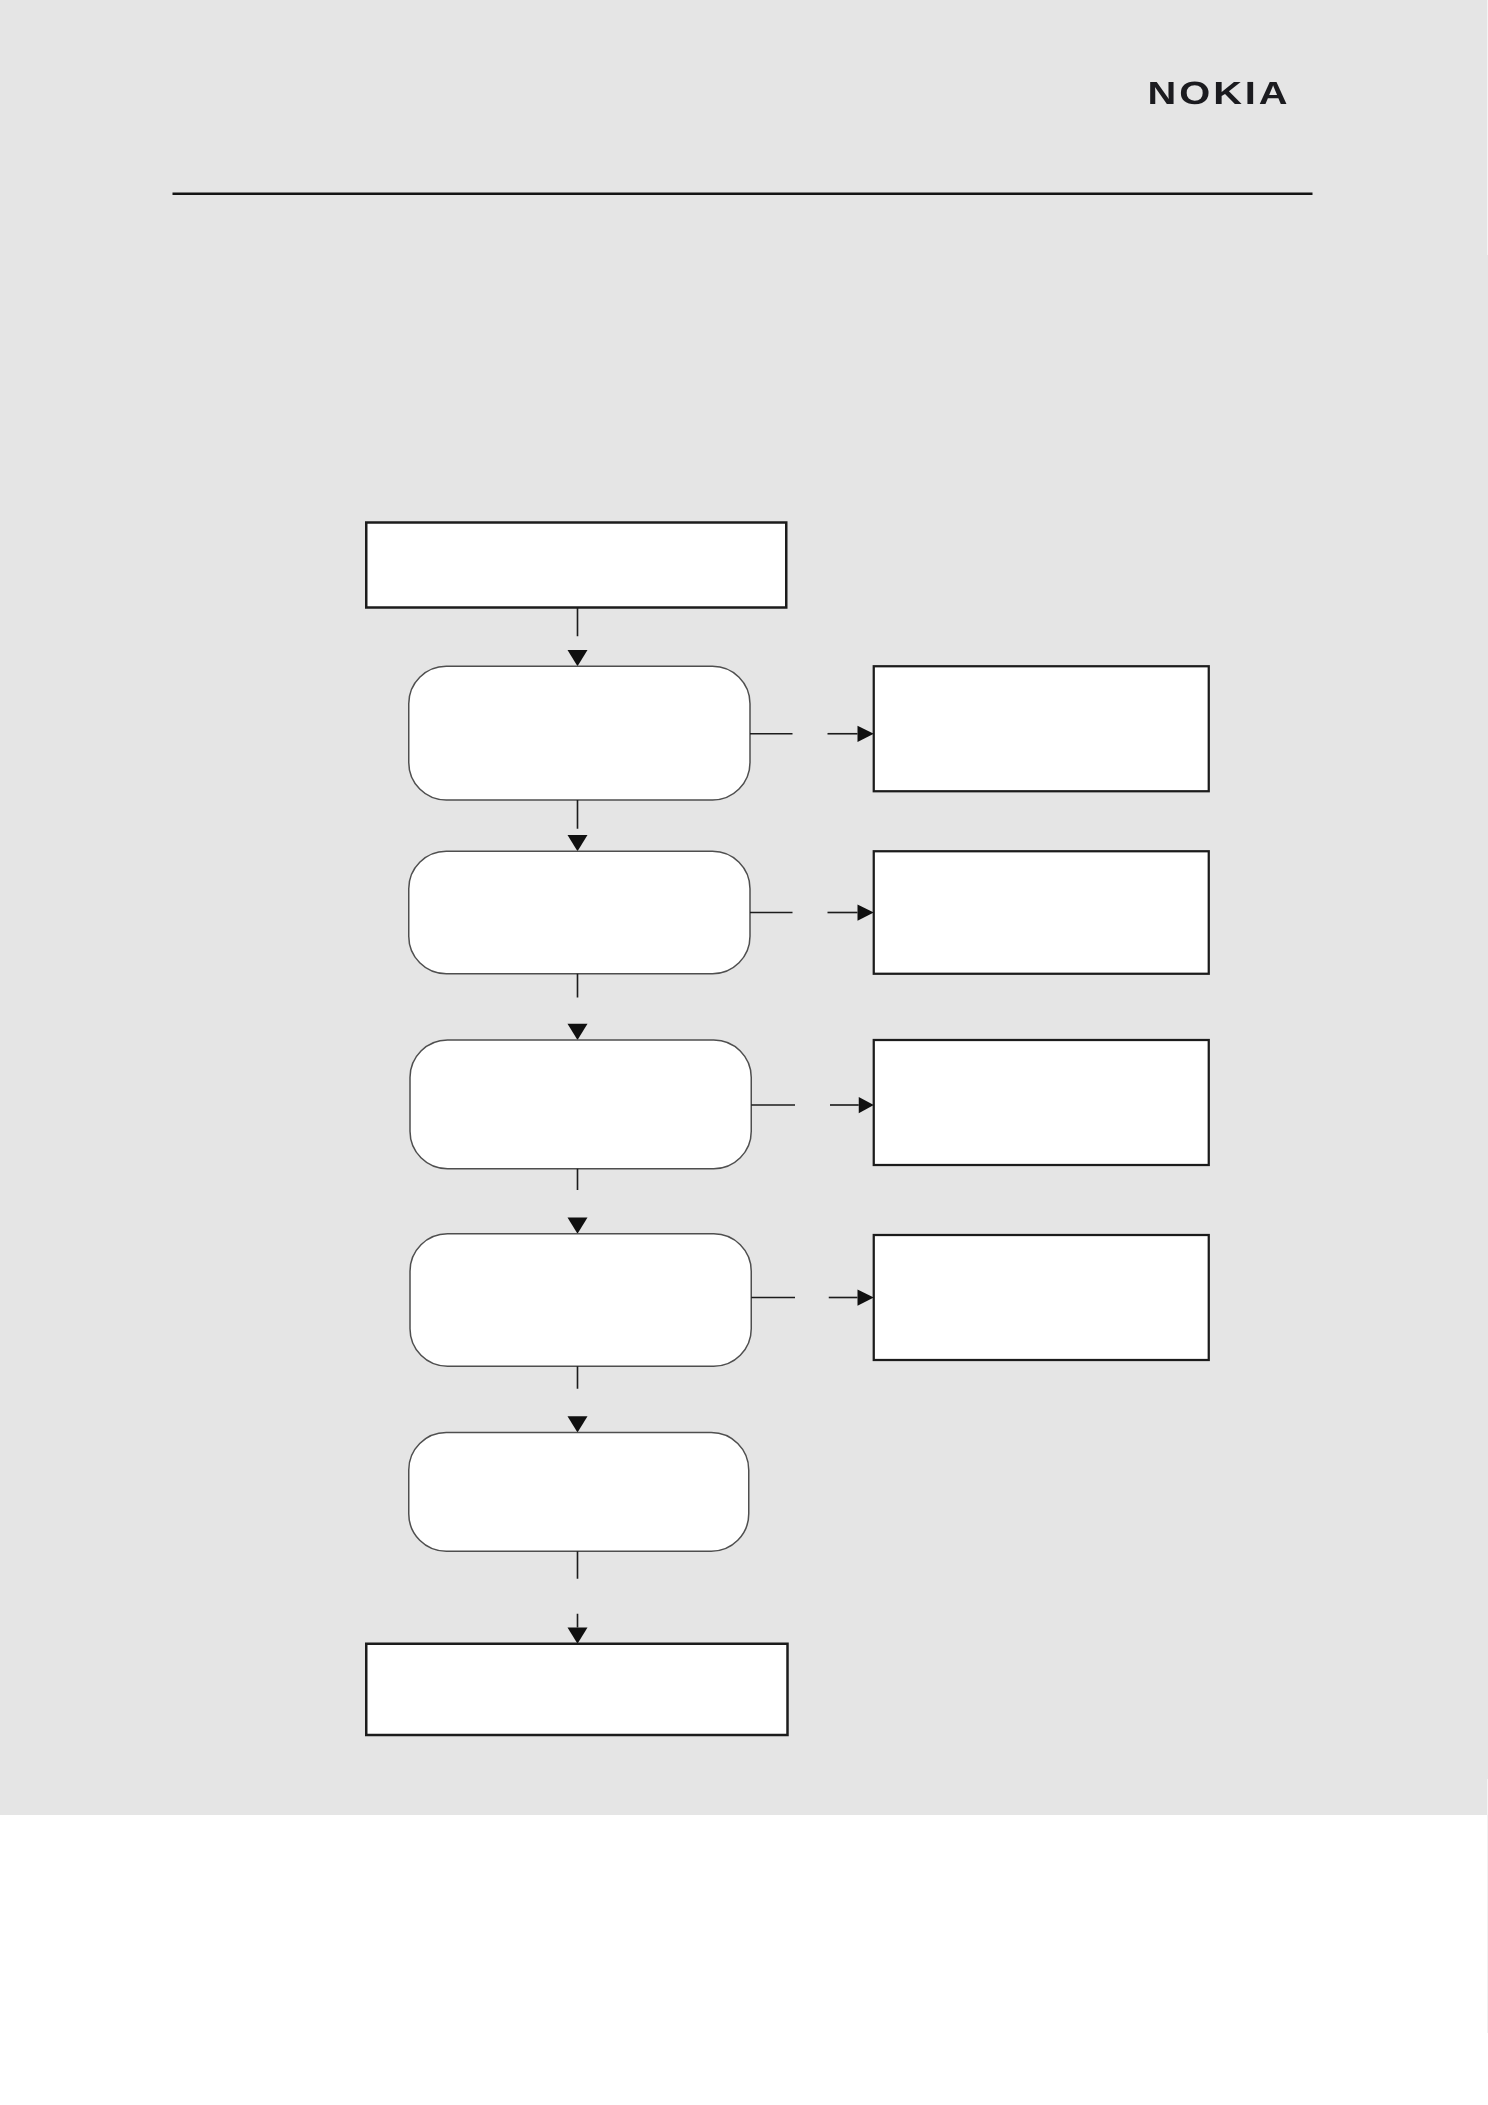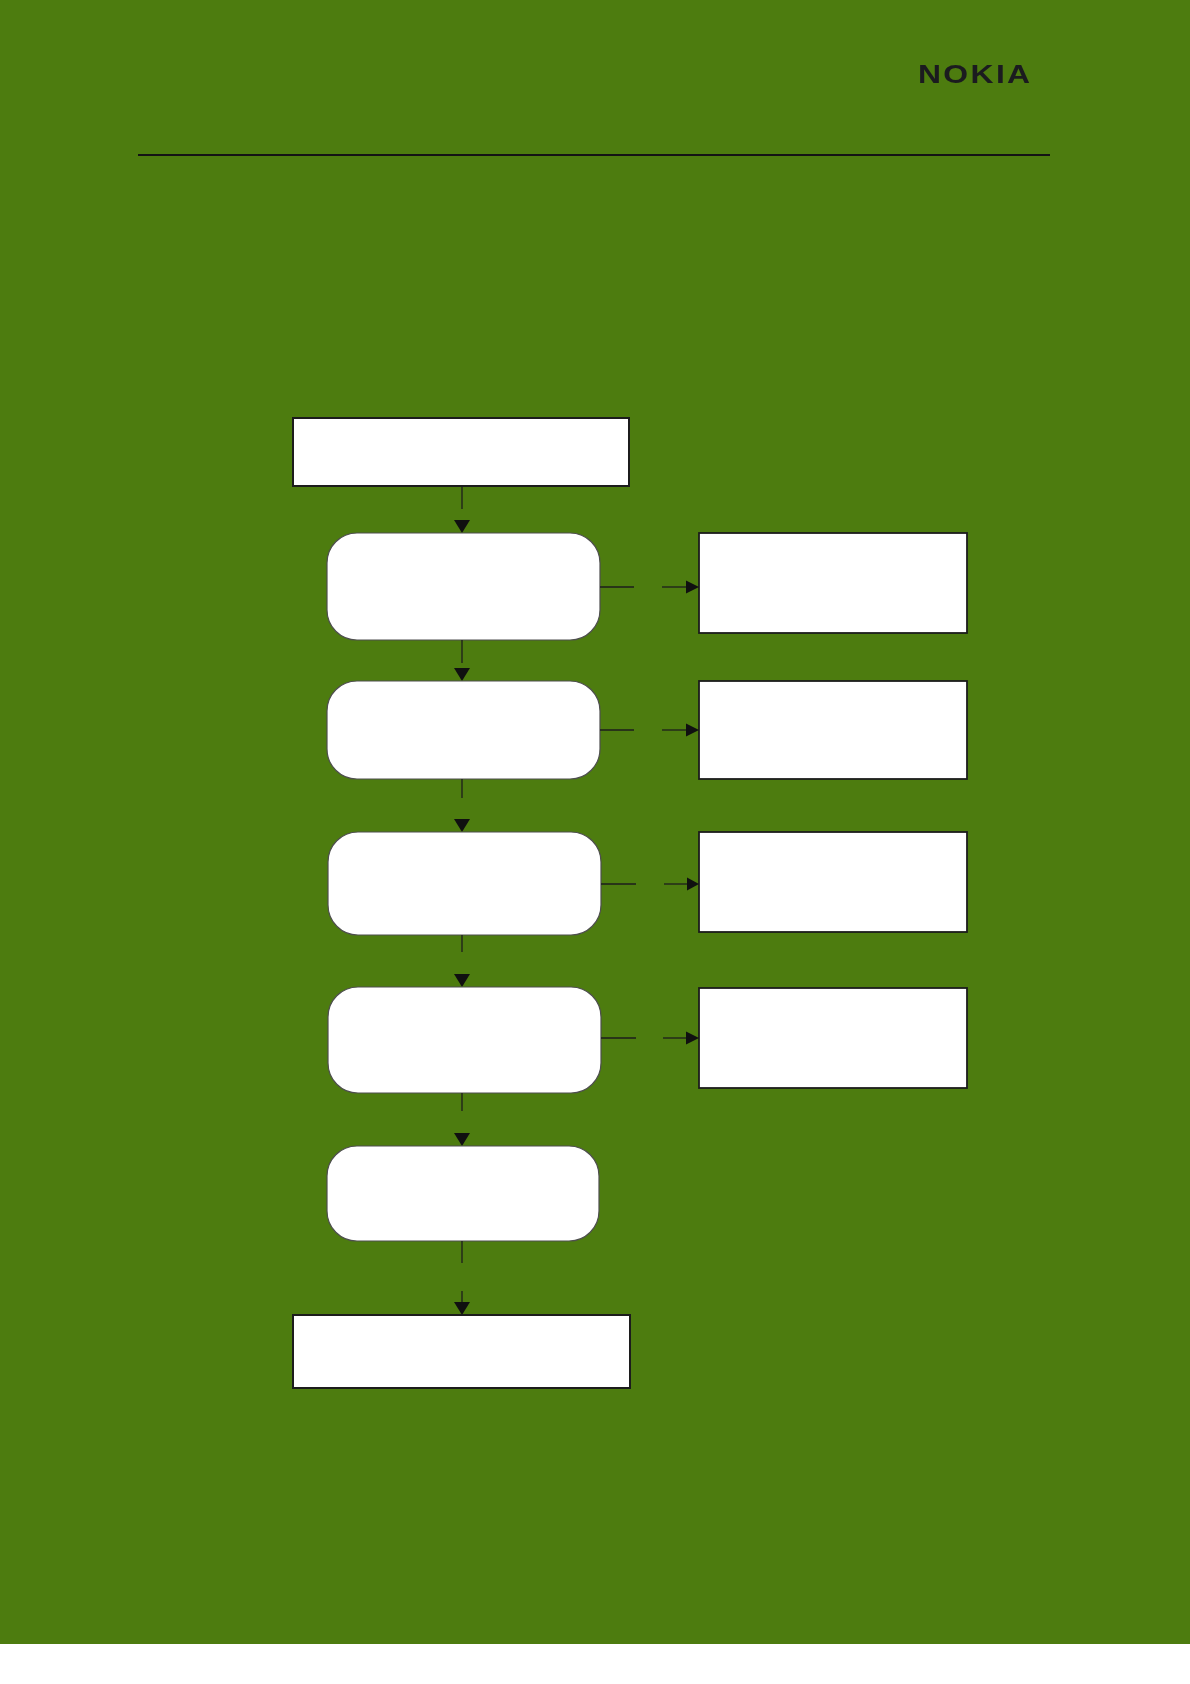--- a/index.html
+++ b/index.html
@@ -4,22 +4,22 @@
 <style>
   html, body {
     margin: 0;
     padding: 0;
     background: #ffffff;
     font-family: "Liberation Sans", sans-serif;
   }
   .page {
     position: relative;
     width: 1190px;
-    height: 1644px;
-    background: #4d7c0f;
+    height: 1452px;
+    background: #e5e5e5;
     overflow: hidden;
   }
   .nokia-logo {
     position: absolute;
     left: 918px;
     top: 62px;
     height: 26px;
     color: #1b1b1f;
     font-size: 27px;
     font-weight: 800;

